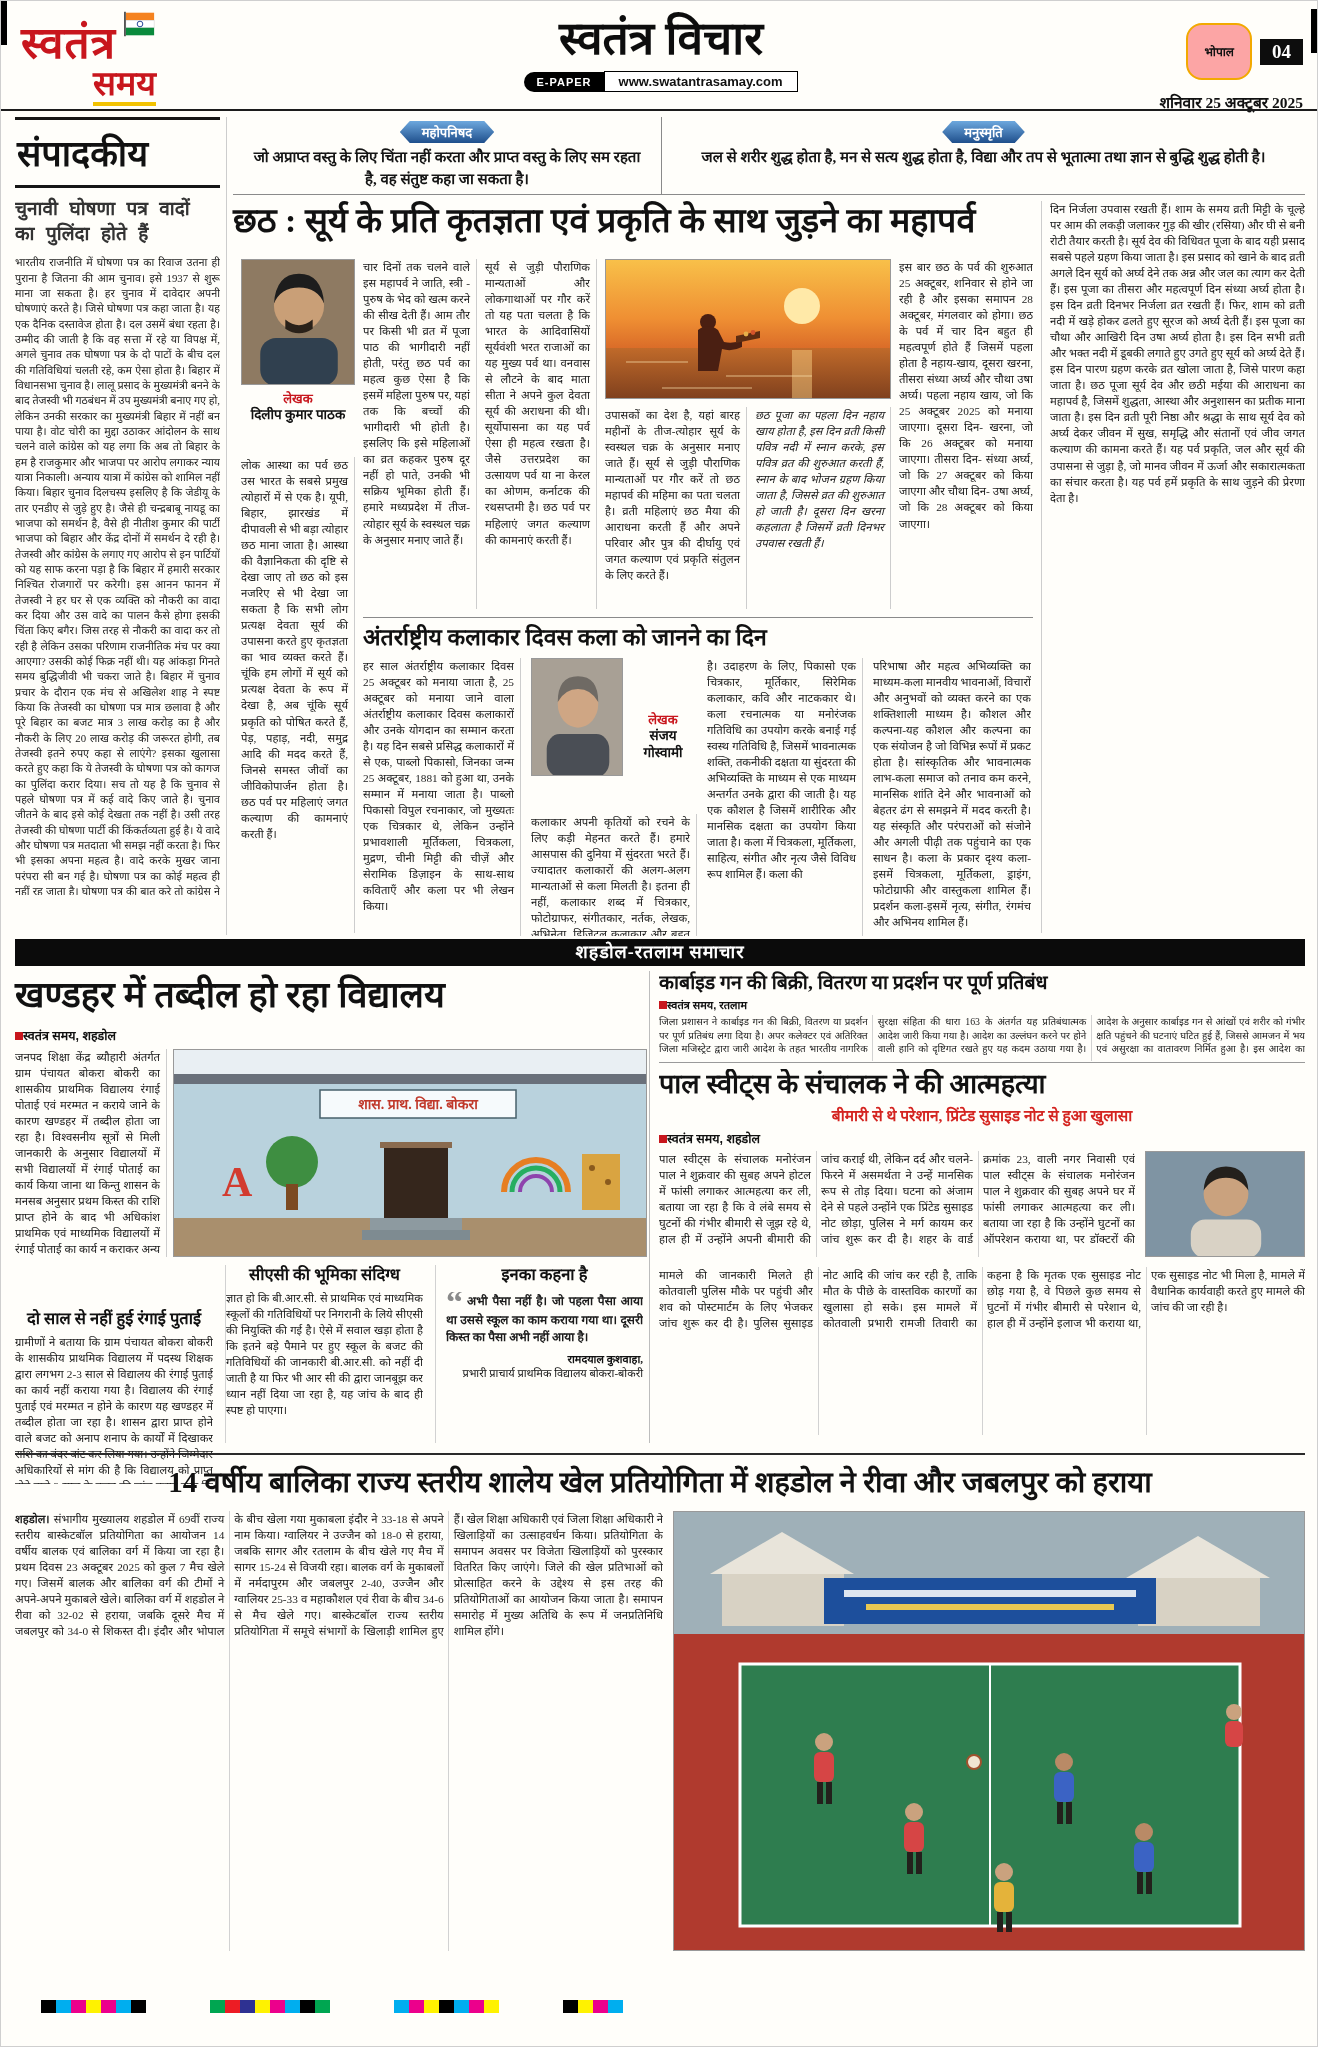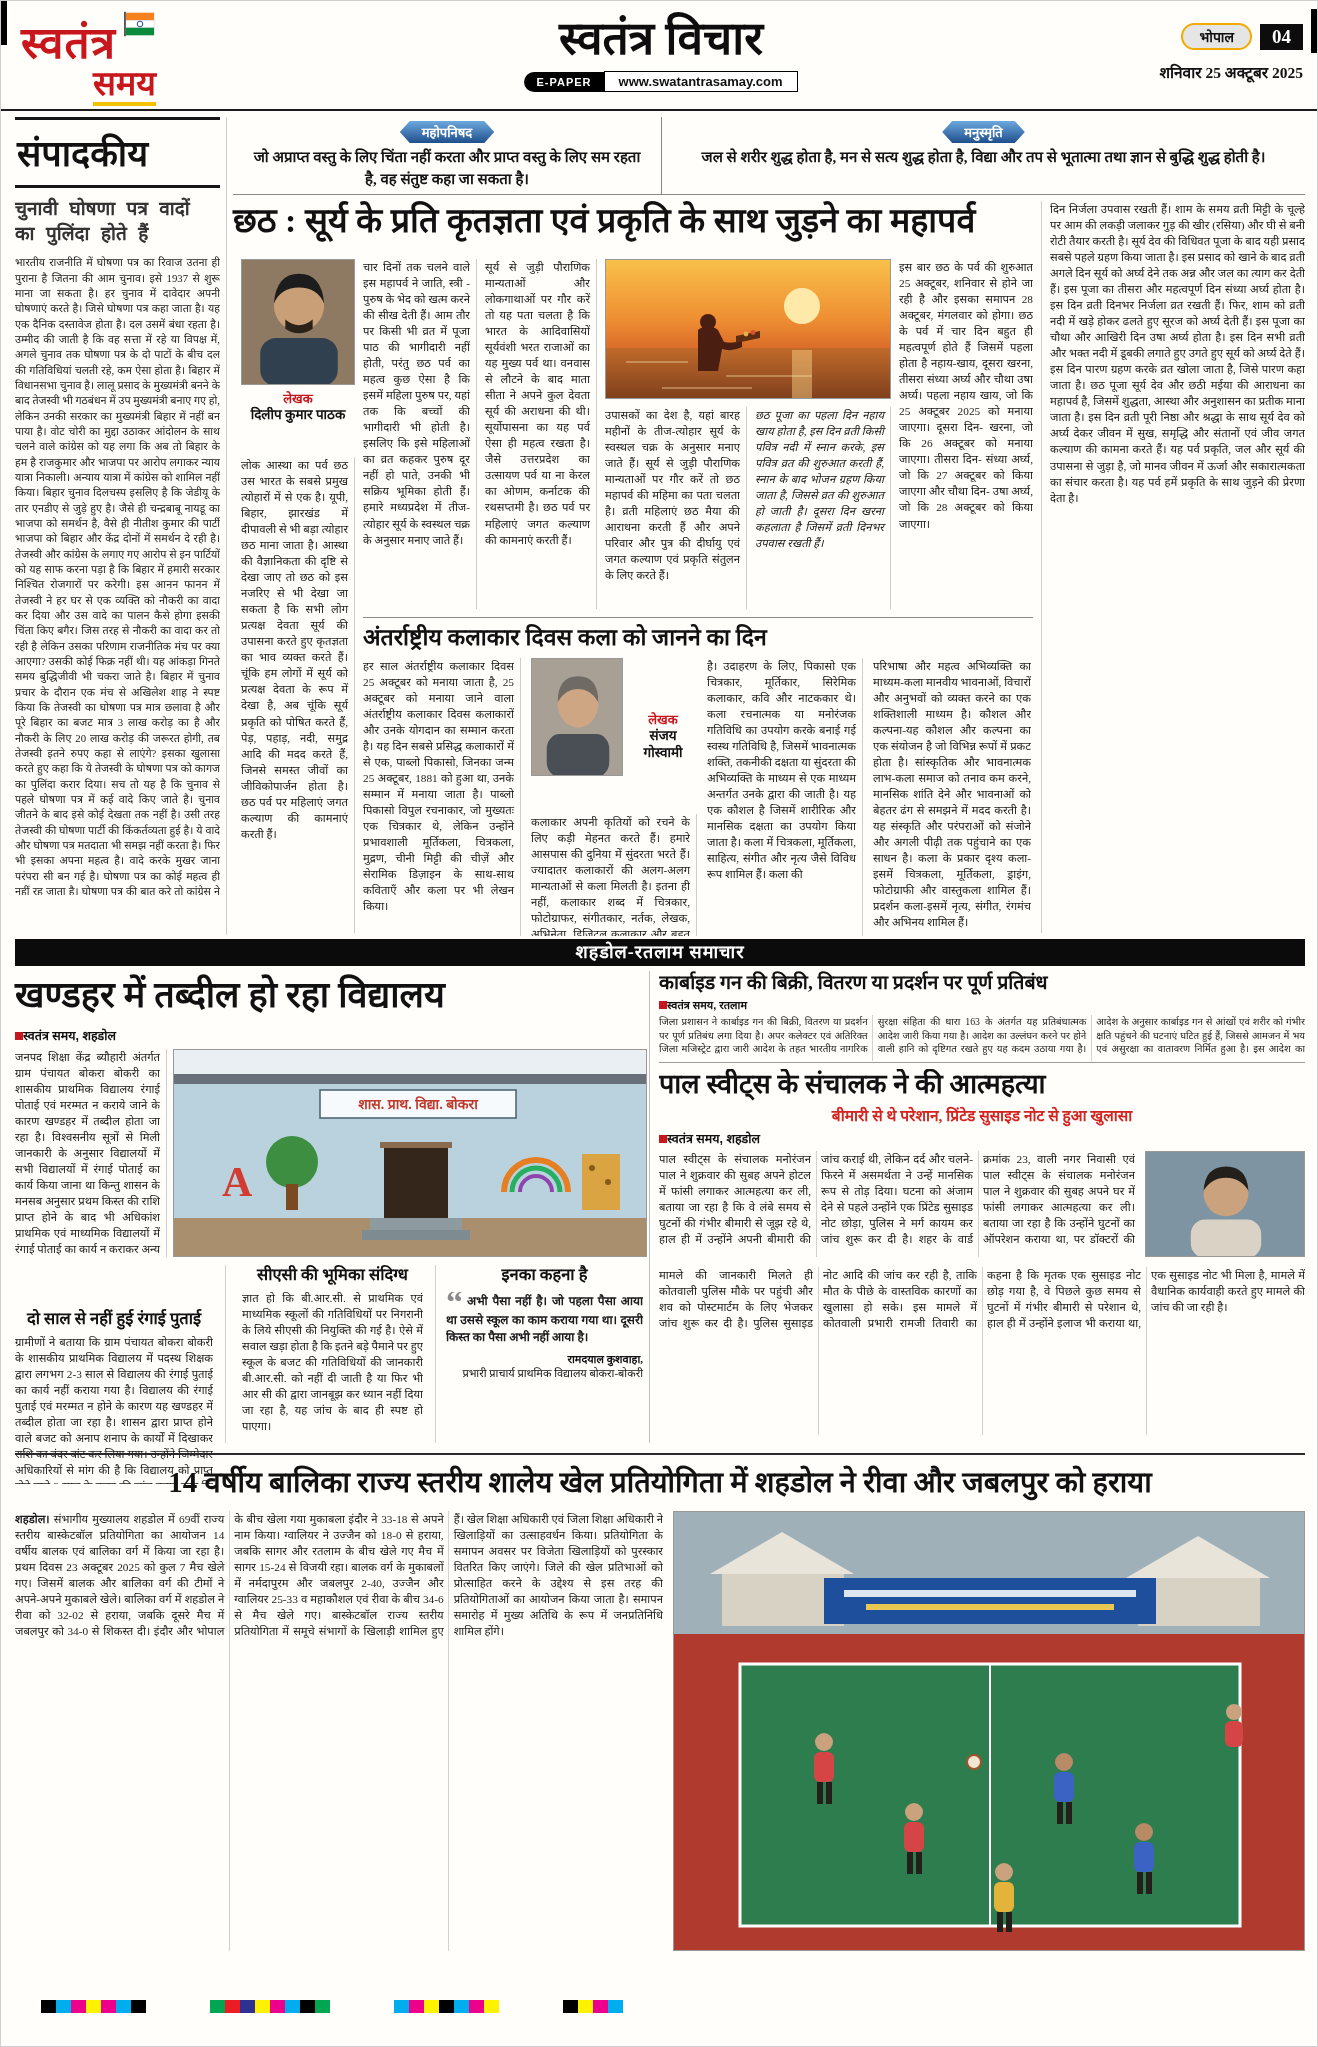--- a/index.html
+++ b/index.html
@@ -11,21 +11,21 @@
 
   
   .logo-top { font-size:44px; font-weight:bold; color:#c8161d; letter-spacing:1px; }
   .logo-bottom { font-size:34px; font-weight:bold; color:#c8161d; margin-left:72px; margin-top:-6px; border-bottom:4px solid #f2c200; display:inline-block; line-height:1.1;text-align:right; }
   .flag { display:inline-block; vertical-align:top; margin-left:4px; }
   .mast-title { font-size:46px; font-weight:bold; color:#0d0d0d; text-align:center; line-height:1.05; }
   .epaper-row { display:flex; justify-content:center; align-items:center; margin-top:8px; gap:0; }
   .epaper-badge { background:#000; color:#fff; font-family:"Liberation Sans","DejaVu Sans",sans-serif; font-weight:bold; font-size:11px; letter-spacing:1px; padding:4px 12px; border-radius:10px 0 0 10px; }
   .website { border:1.5px solid #000; background:#fff; font-family:"Liberation Sans","DejaVu Sans",sans-serif; font-weight:bold; font-size:13px; padding:2px 14px; }
   .city-row { display:flex; justify-content:flex-end; align-items:center; gap:8px; }
-  .city-badge { border:2px solid #f2a900; background:#e5e5e5; border-radius:16px; padding:2px 16px; font-weight:bold; font-size:14px; }
+  .city-badge { border:2px solid #f2a900; background:#fca5a5; border-radius:16px; padding:18px 16px; font-weight:bold; font-size:12px; }
   .page-no { background:#0d0d0d; color:#fff; font-weight:bold; font-size:19px; padding:2px 12px; }
   .mast-date { font-weight:bold; font-size:15.5px; margin-top:11px; text-align:right; }
   .print-mark { background:#000; }
 
   
   .quote-box { padding:4px 16px 4px 16px; text-align:center; overflow:hidden; }
   .ribbon { display:inline-block; background:linear-gradient(180deg,#6da8de,#1f4f8c); color:#fff; font-family:"Liberation Sans","DejaVu Sans",sans-serif; font-weight:bold; font-size:13px; padding:2px 22px; clip-path:polygon(10px 0,calc(100% - 10px) 0,100% 50%,calc(100% - 10px) 100%,10px 100%,0 50%); }
   .quote-text { font-weight:bold; font-size:15px; line-height:1.45; color:#151515; margin-top:4px; }
 
   
@@ -233,21 +233,21 @@
       <rect y="168" width="474" height="40" fill="#a98f6d"></rect>
       <rect x="196" y="168" width="92" height="12" fill="#8d9aa0"></rect>
       <rect x="188" y="180" width="108" height="10" fill="#7e8b91"></rect>
     </svg>
   </figure>
 
   <section class="abs" style="left:14px;top:1308px;width:198px;height:178px;overflow:hidden;">
     <h3 class="headline-sm">दो साल से नहीं हुई रंगाई पुताई</h3>
     <div class="body-text" style="margin-top:4px;height:150px;">ग्रामीणों ने बताया कि ग्राम पंचायत बोकरा बोकरी के शासकीय प्राथमिक विद्यालय में पदस्थ शिक्षक द्वारा लगभग 2-3 साल से विद्यालय की रंगाई पुताई का कार्य नहीं कराया गया है। विद्यालय की रंगाई पुताई एवं मरम्मत न होने के कारण यह खण्डहर में तब्दील होता जा रहा है। शासन द्वारा प्राप्त होने वाले बजट को अनाप शनाप के कार्यों में दिखाकर राशि का बंदर बांट कर लिया गया। उन्होंने जिम्मेदार अधिकारियों से मांग की है कि विद्यालय को प्राप्त होने वाले 3 साल के बजट की जांच कराई जाए कि जो बजट विद्यालय को प्राप्त हुआ है उसमें कहां कितनी राशि खर्च हुई।</div>
   </section>
-  <section class="abs" style="left:224px;top:1264px;width:198px;height:178px;overflow:hidden;border-left:1px solid #d2d2d2;padding-left:16px;">
+  <section class="abs" style="left:224px;top:1264px;width:198px;height:178px;overflow:hidden;border-left:1px solid #d2d2d2;padding-left:0;">
     <h3 class="headline-sm">सीएसी की भूमिका संदिग्ध</h3>
     <div class="body-text" style="margin-top:4px;height:150px;">ज्ञात हो कि बी.आर.सी. से प्राथमिक एवं माध्यमिक स्कूलों की गतिविधियों पर निगरानी के लिये सीएसी की नियुक्ति की गई है। ऐसे में सवाल खड़ा होता है कि इतने बड़े पैमाने पर हुए स्कूल के बजट की गतिविधियों की जानकारी बी.आर.सी. को नहीं दी जाती है या फिर भी आर सी की द्वारा जानबूझ कर ध्यान नहीं दिया जा रहा है, यह जांच के बाद ही स्पष्ट हो पाएगा।</div>
   </section>
   <section class="abs" style="left:434px;top:1264px;width:212px;height:178px;overflow:hidden;border-left:1px solid #d2d2d2;padding:0 4px 0 10px;">
     <h3 class="headline-sm">इनका कहना है</h3>
     <div class="body-text quote-mark" style="margin-top:6px;font-size:12px;font-weight:bold;"><span>अभी पैसा नहीं है। जो पहला पैसा आया था उससे स्कूल का काम कराया गया था। दूसरी किस्त का पैसा अभी नहीं आया है।</span></div>
     <div class="attribution">
       <div>रामदयाल कुशवाहा,</div>
       <div style="font-weight:normal;">प्रभारी प्राचार्य प्राथमिक विद्यालय बोकरा-बोकरी</div>
     </div>

